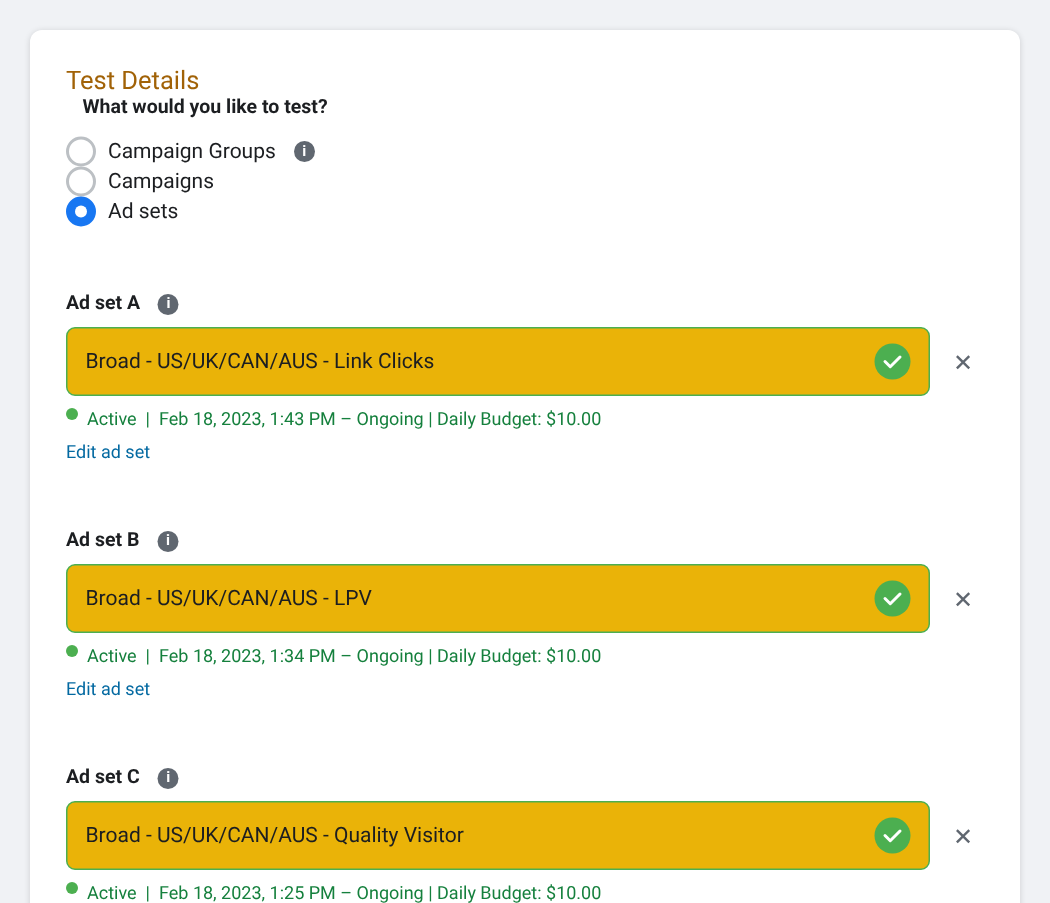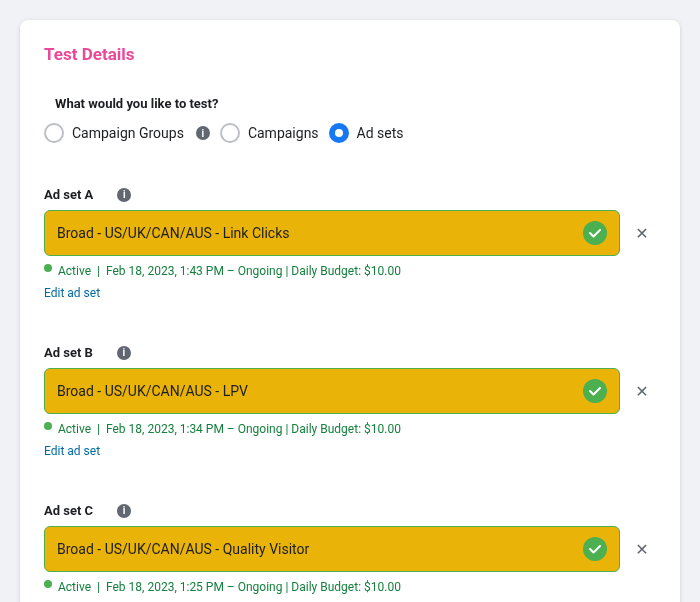--- a/index.html
+++ b/index.html
@@ -14,34 +14,34 @@
     }
     .card {
       background: #fff;
       border-radius: 8px;
       padding: 24px;
       width: 660px;
       box-shadow: 0 1px 4px rgba(0,0,0,0.15);
     }
     .card-title {
       font-size: 17px;
-      font-weight: 700;
-      color: #ec4899;
-      margin-bottom: 32px;
+      font-weight: 400;
+      color: #a16207;
+      margin-bottom: 0;
     }
     .section-question {
       font-size: 13px;
       font-weight: 700;
       color: #1c1e21;
       margin-bottom: 12px;
       margin-left: 11px;
     }
     .radio-group {
       display: flex;
-      gap: 10px;
+      flex-direction: column;
       margin-bottom: 20px;
     }
     .radio-item {
       display: flex;
       align-items: center;
       gap: 8px;
       cursor: pointer;
     }
     .radio-circle {
       width: 20px;
@@ -92,21 +92,21 @@
     .adset-section {
       margin-bottom: 20px;
     }
     .adset-label {
       font-size: 13px;
       font-weight: 700;
       color: #1c1e21;
       margin-bottom: 8px;
       display: flex;
       align-items: center;
-      gap: 20px;
+      gap: 8px;
       margin-top: 44px;
     }
     .adset-input-row {
       display: flex;
       align-items: center;
       gap: 8px;
       margin-bottom: 8px;
     }
     .adset-input-box {
       flex: 1;

